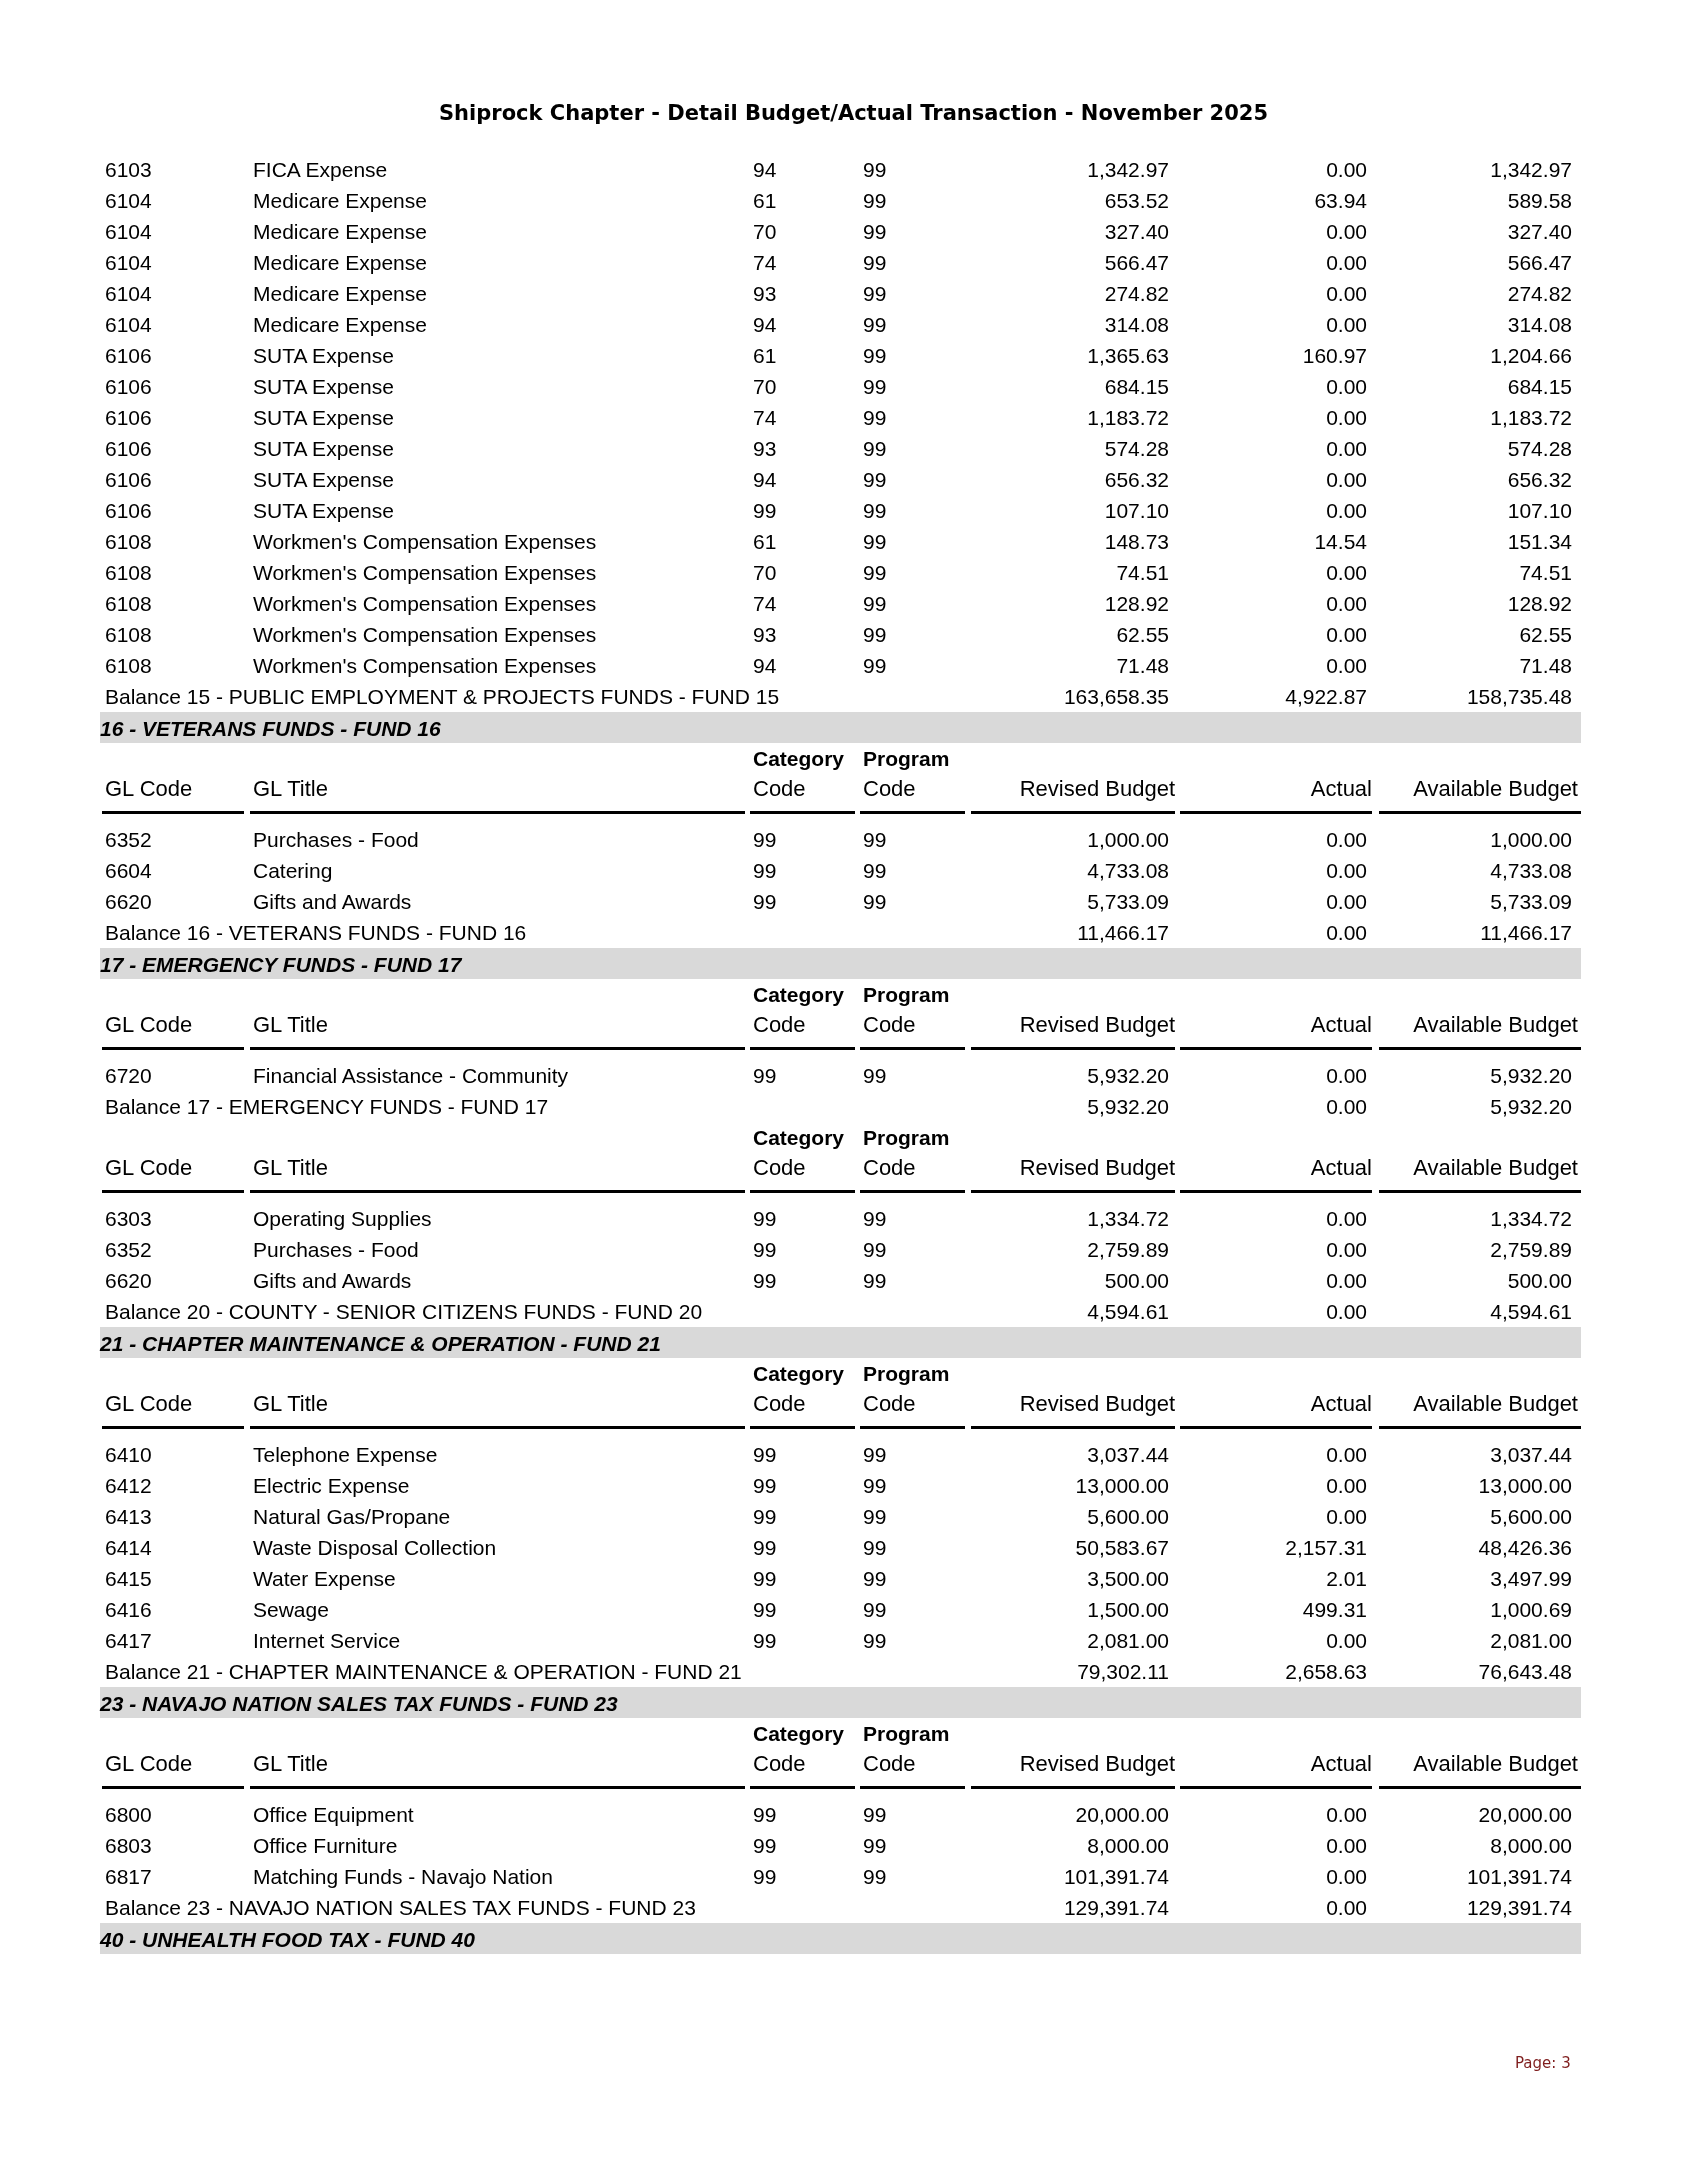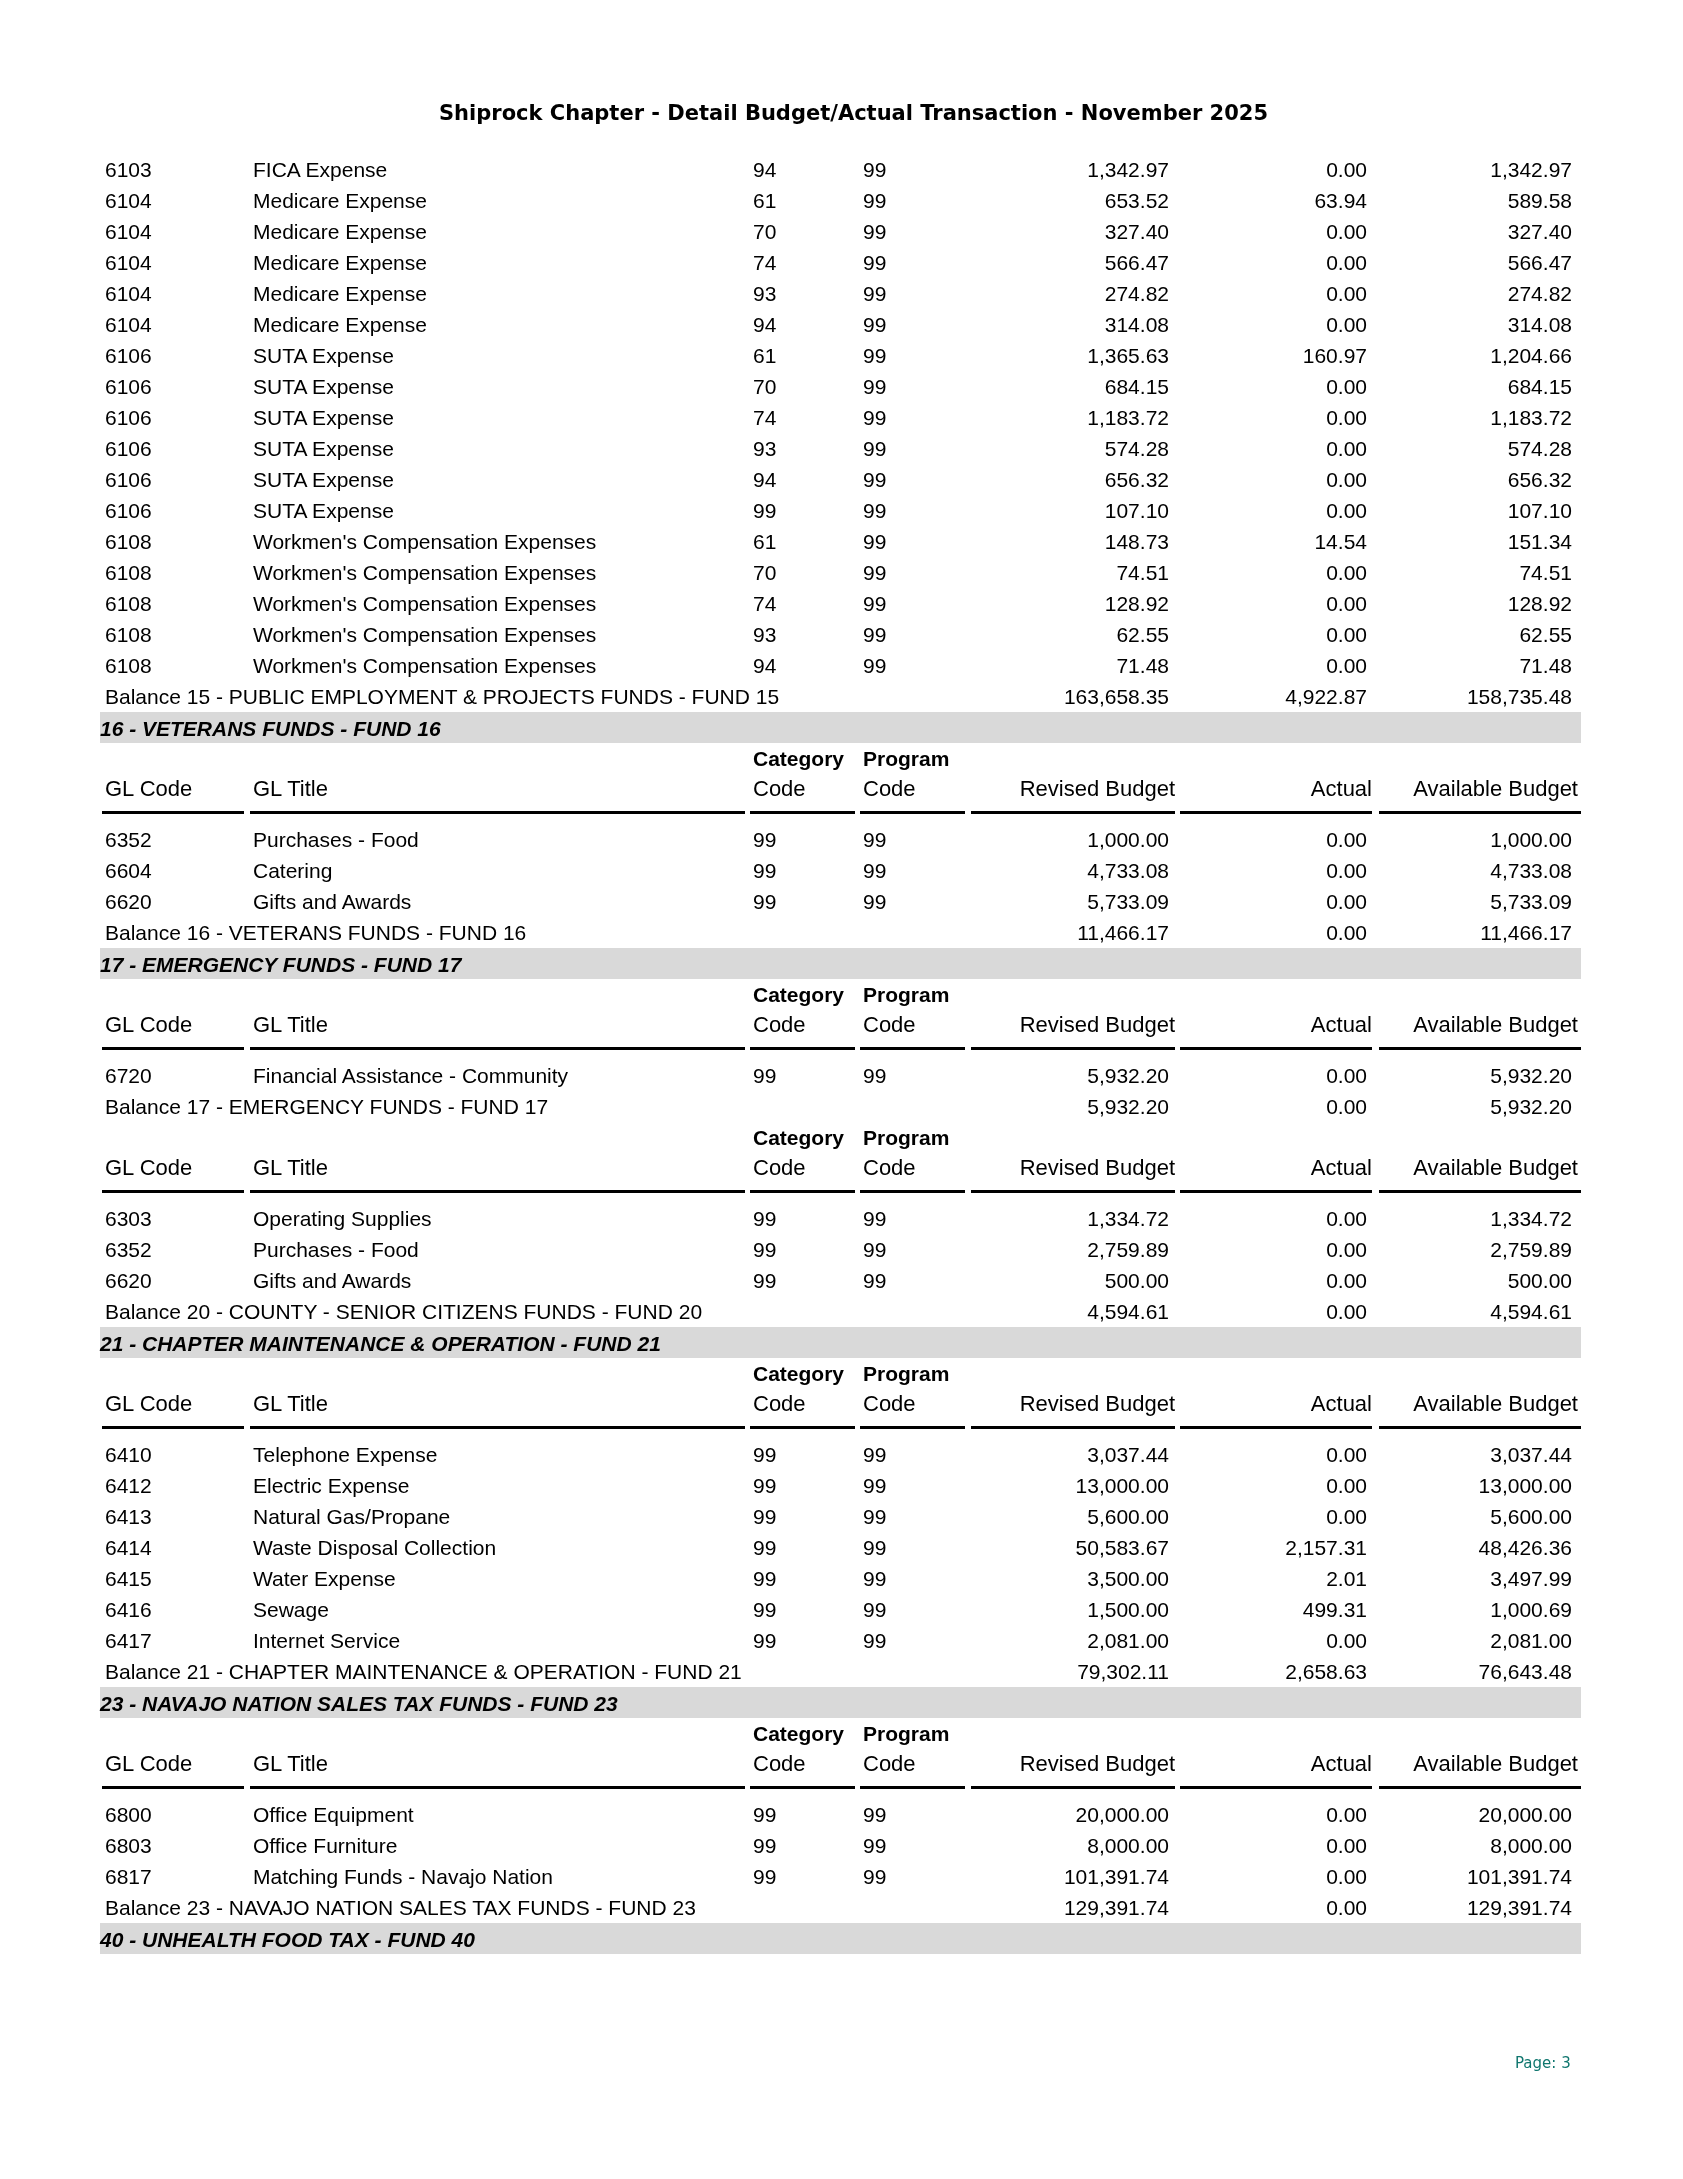--- a/index.html
+++ b/index.html
@@ -26,21 +26,21 @@
   .ul { position: absolute; top: 37px; height: 3px; background: #000; }
   .ul-code { left: 2px; width: 142px; }
   .ul-title { left: 150px; width: 495px; }
   .ul-cat { left: 650px; width: 105px; }
   .ul-prog { left: 760px; width: 105px; }
   .ul-rev { left: 871px; width: 204px; }
   .ul-act { left: 1080px; width: 192px; }
   .ul-avail { left: 1279px; width: 202px; }
   .hdr-gap { height: 8px; }
   .page { position: absolute; top: 2054px; left: 1515px; font-family: "DejaVu Sans", sans-serif;
-          font-size: 15px; color: #0f766e; }
+          font-size: 15px; color: #7f1d1d; }
 </style>
 </head>
 <body>
 
 <div class="title">Shiprock Chapter - Detail Budget/Actual Transaction - November 2025</div>
 
 <div class="report" id="report">
     <div class="row">
       <span class="c c-code">6103</span>
       <span class="c c-title">FICA Expense</span>

